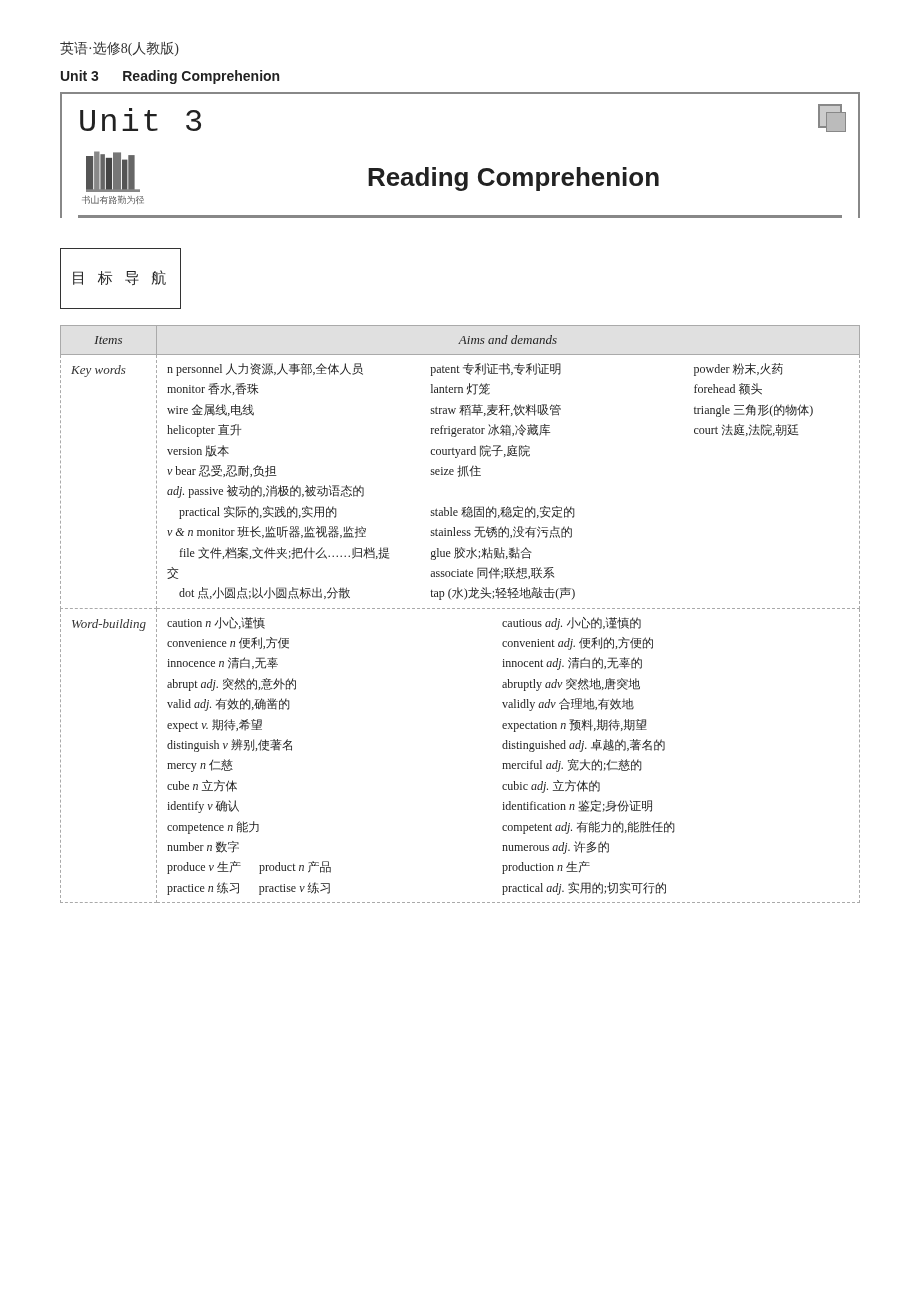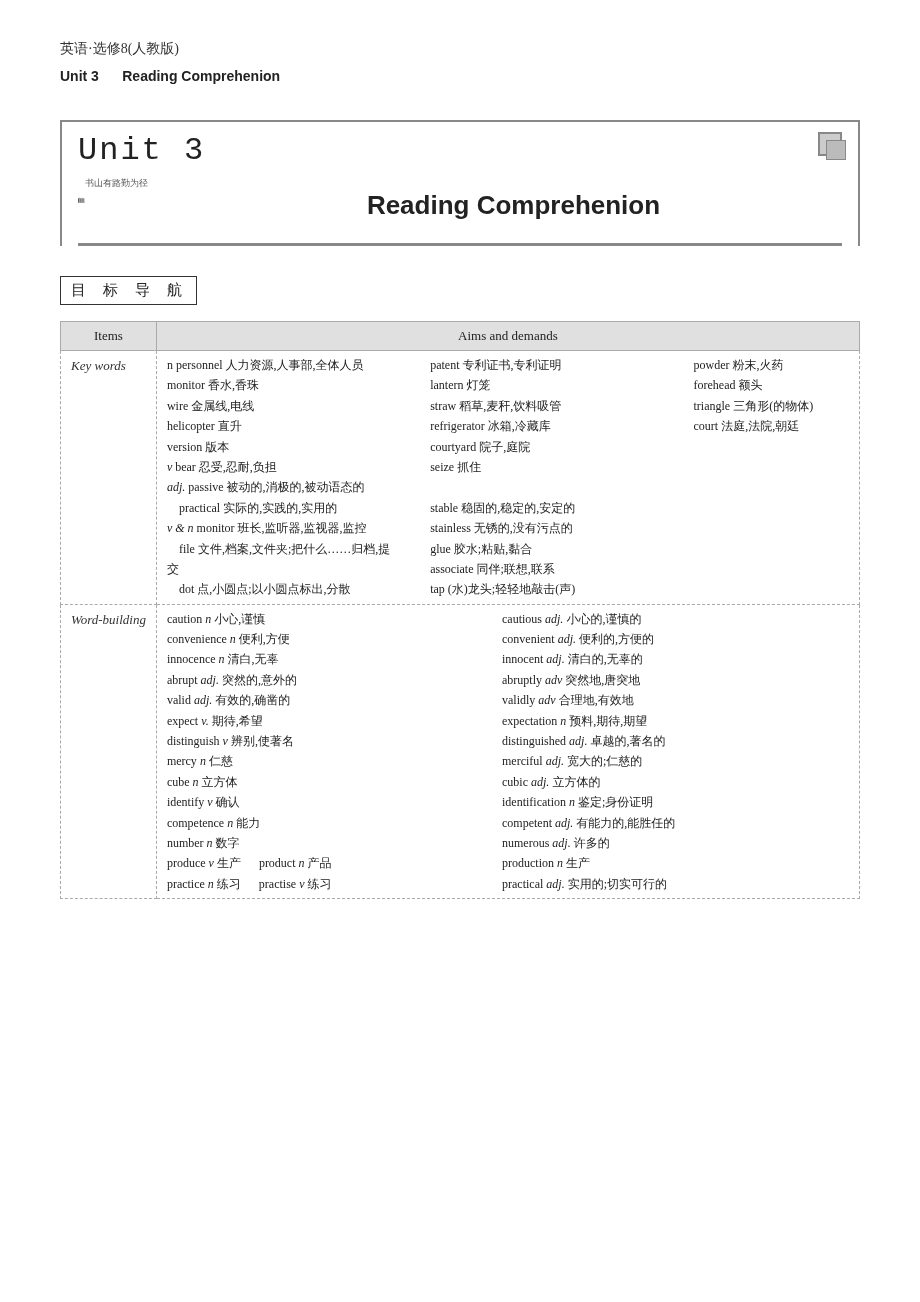--- a/index.html
+++ b/index.html
@@ -14,21 +14,21 @@
     }
     .top-title {
       font-size: 14px;
       color: #333;
       margin-bottom: 10px;
       font-family: "SimSun", serif;
     }
     .sub-title {
       font-size: 14px;
       font-weight: bold;
-      margin-bottom: 36px;
+      margin-bottom: 8px;
       font-family: Arial, sans-serif;
     }
     .unit-header {
       border: 2px solid #888;
       border-bottom: none;
       padding: 10px 16px 0 16px;
       margin-bottom: 30px;
       background: #fff;
       position: relative;
     }
@@ -70,22 +70,22 @@
       align-items: center;
       padding: 6px 0 8px 0;
       border-bottom: 3px solid #888;
     }
     .book-img {
       width: 70px;
       height: 60px;
       margin-right: 37px;
       flex-shrink: 0;
       display: flex;
-      flex-direction: row;
-      align-items: flex-start;
+      flex-direction: column;
+      align-items: center;
     }
     .book-svg {
       width: 60px;
       height: 50px;
     }
     .book-caption {
       font-size: 9px;
       color: #555;
       margin-top: 2px;
       white-space: nowrap;
@@ -96,39 +96,40 @@
       font-family: Arial, sans-serif;
       text-align: center;
       flex: 1;
     }
     .section-nav {
       margin-bottom: 16px;
     }
     .nav-label {
       display: inline-block;
       border: 1.5px solid #333;
-      padding: 4px 10px;
+      padding: 20px 10px;
       font-size: 15px;
-      font-family: Liberation Mono, monospace;
+      font-family: Liberation Serif, serif;
       letter-spacing: 4px;
       color: #222;
     }
     table.aims-table {
       width: 100%;
       border-collapse: collapse;
       font-size: 12.5px;
       margin-top: 2px;
     }
     table.aims-table th {
       background: #e0e0e0;
       border: 1px solid #aaa;
       padding: 6px 10px;
       font-weight: normal;
       font-size: 13px;
       text-align: center;
+      font-style: italic;
     }
     table.aims-table td {
       border: 1px dashed #aaa;
       padding: 4px 10px;
       vertical-align: top;
       line-height: 1.7;
     }
     .row-label {
       font-size: 13px;
       color: #333;

